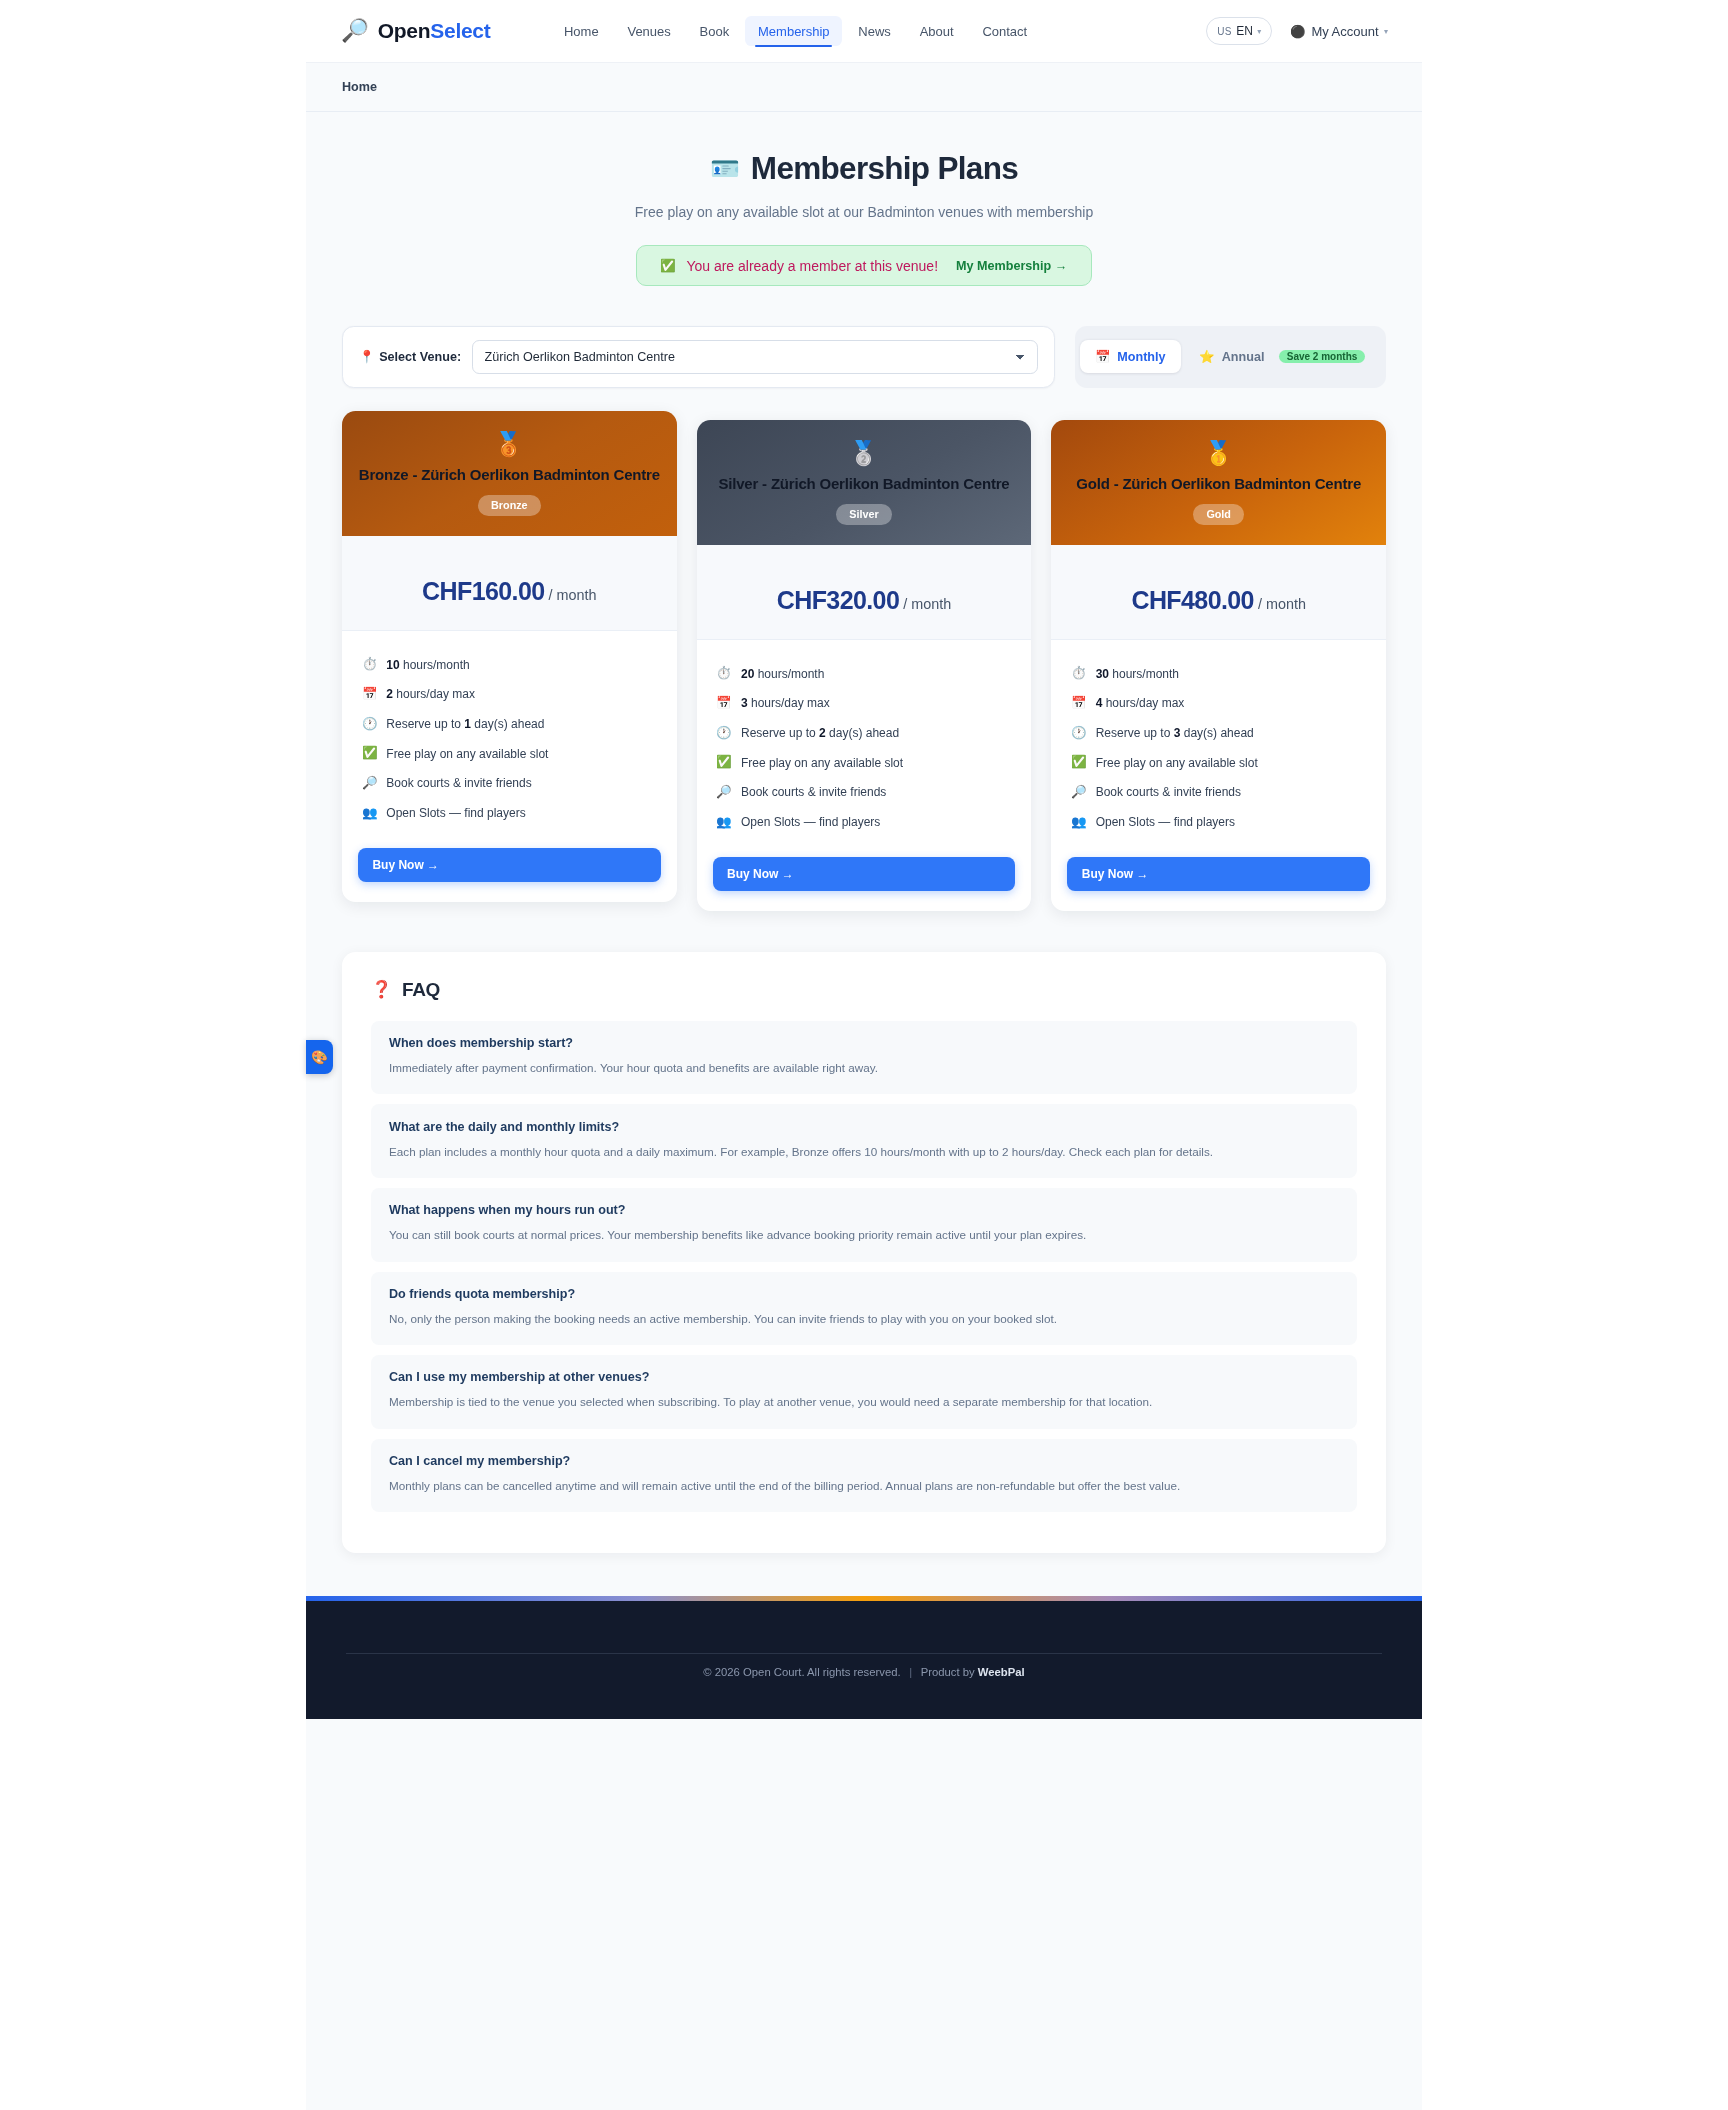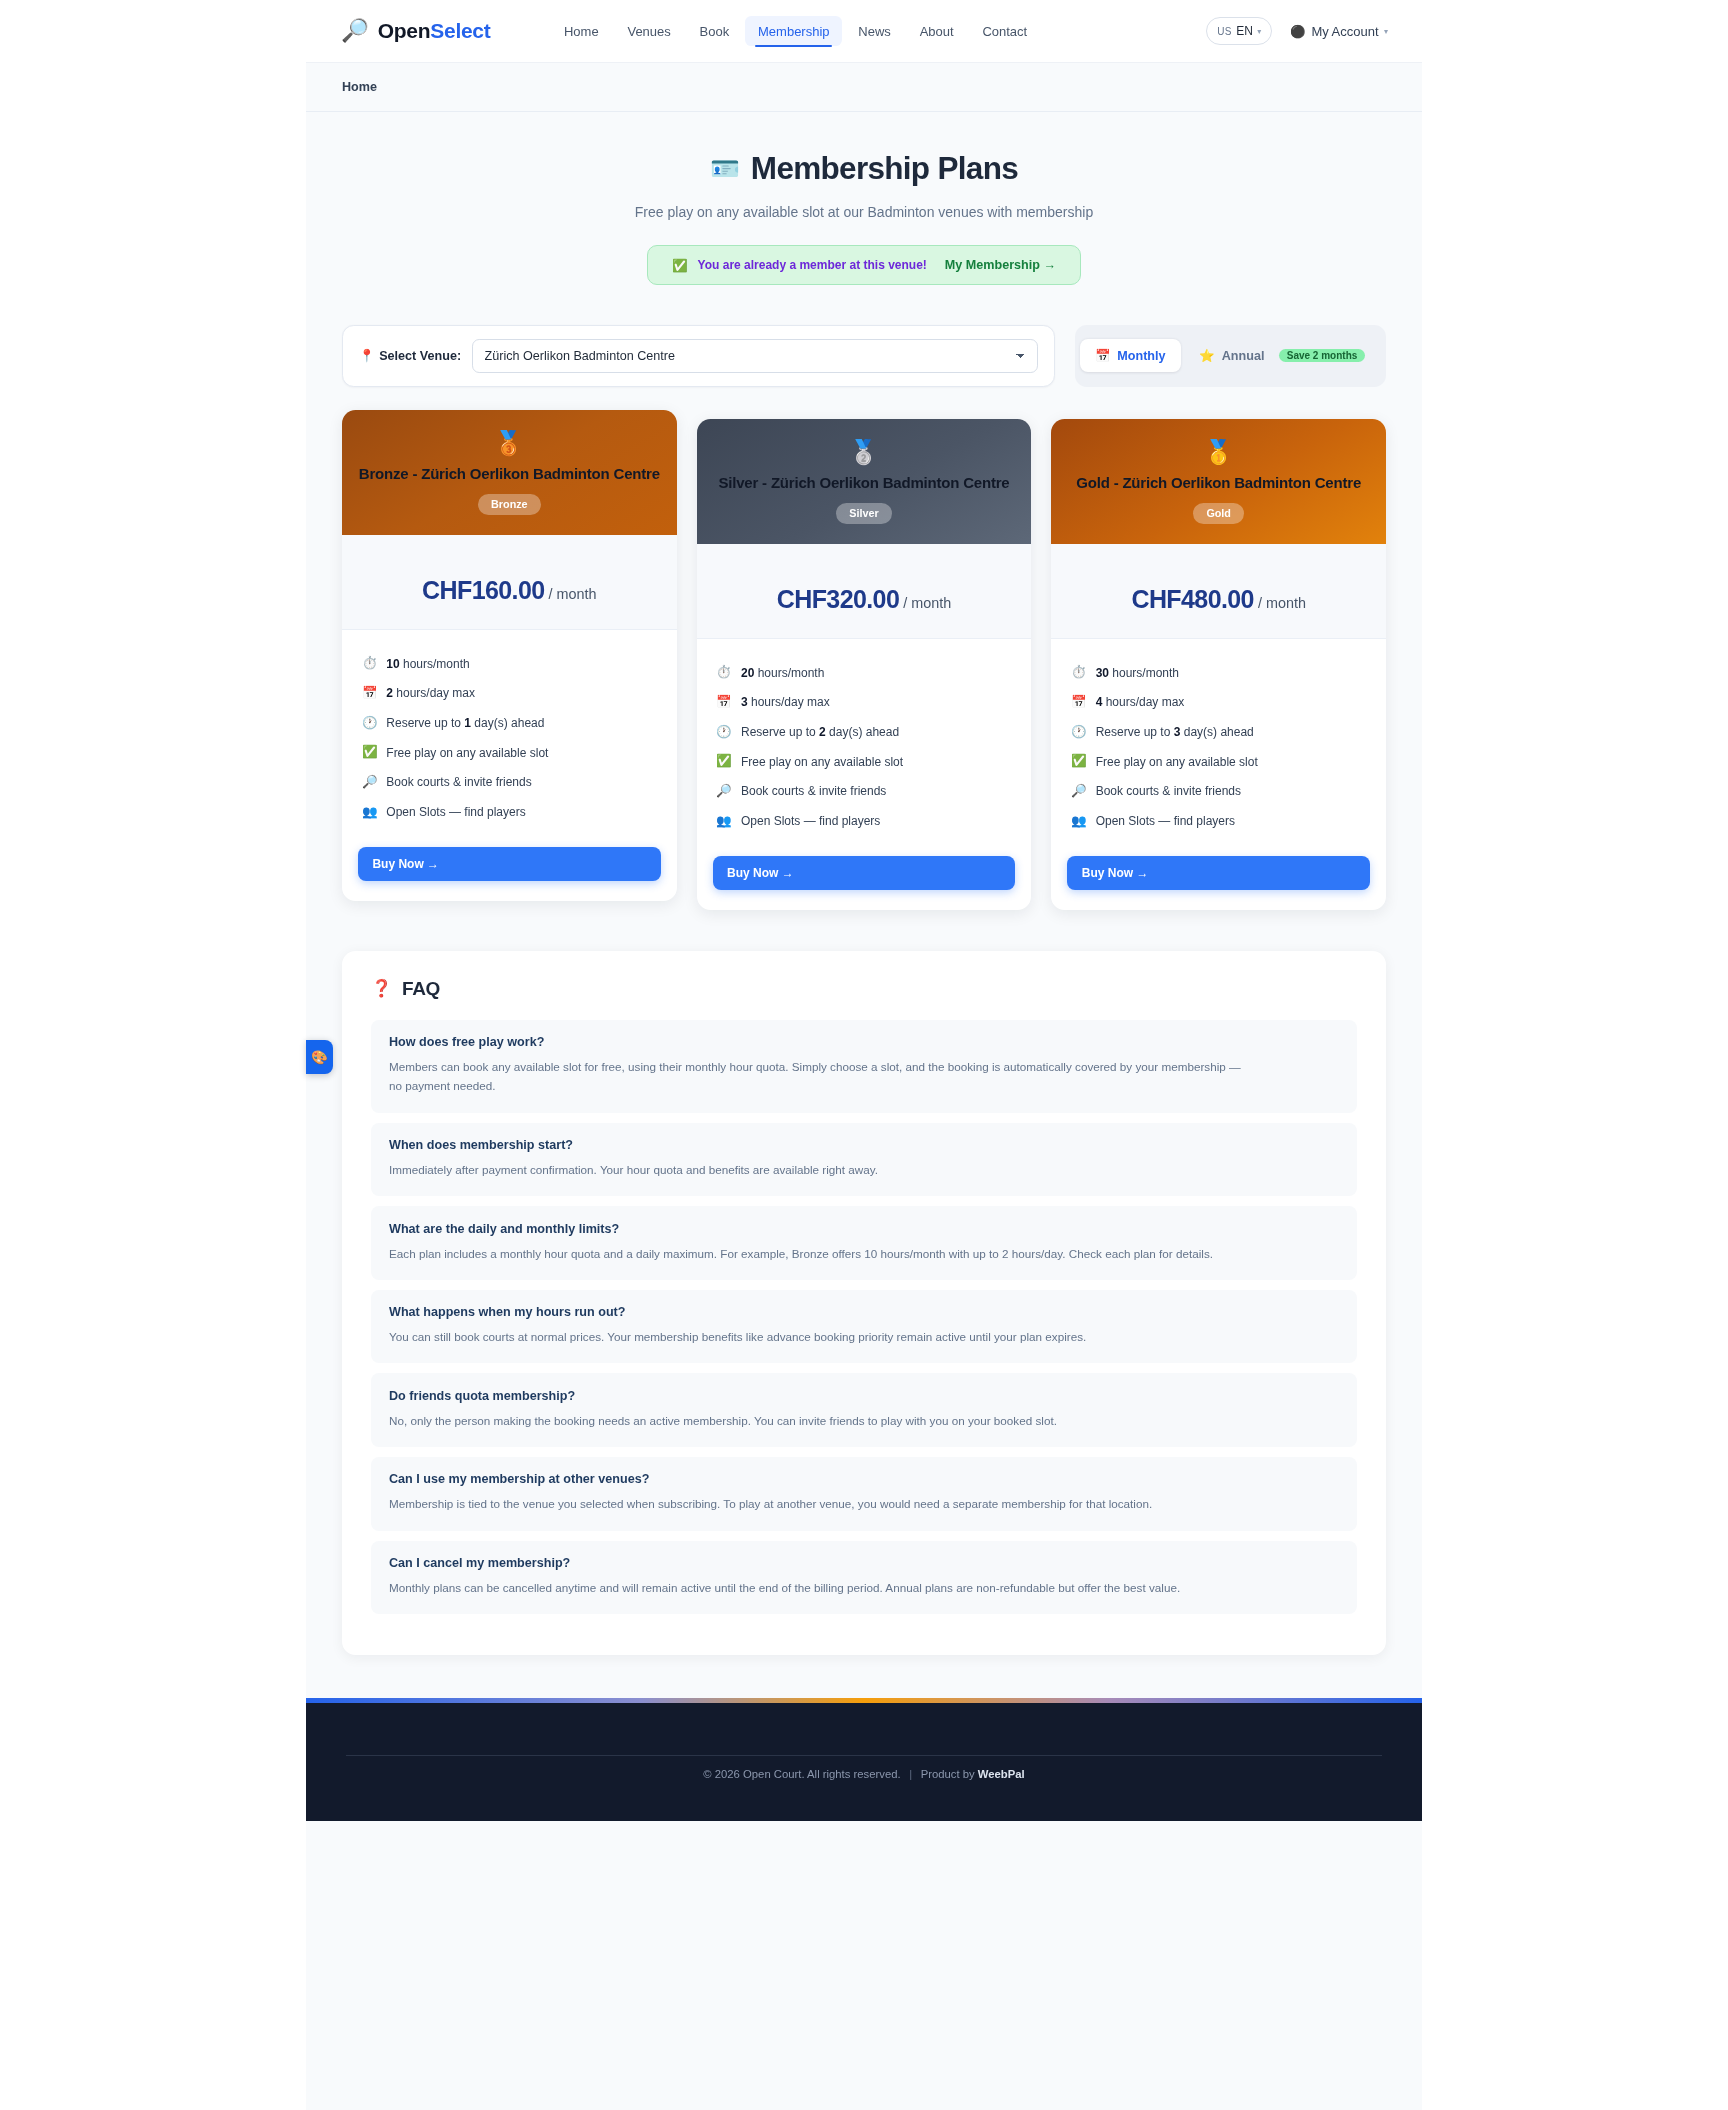--- a/index.html
+++ b/index.html
@@ -147,23 +147,23 @@
     margin: 25px auto 0;
     display: inline-flex;
     align-items: center;
     gap: 10px;
     background: #d9f7e1;
     border: 0.9px solid #a7e8bd;
     border-radius: 10px;
     padding: 11.7px 24px;
   }
   .member-banner .mb-txt {
-    font-size: 12px;
-    font-weight: 700;
-    color: #6d28d9;
+    font-size: 14px;
+    font-weight: 400;
+    color: #be185d;
   }
   .member-banner .mb-link {
     font-size: 12.6px;
     font-weight: 700;
     color: #15803d;
     text-decoration: none;
     margin-left: 8px;
   }
   .mb-ico { font-size: 12.6px; }
 
@@ -635,24 +635,20 @@
       </div>
 
     </div>
 
     <div class="faq-card">
       <div class="faq-title">
         <span class="q-ico">❓</span>
         <span>FAQ</span>
       </div>
       <div class="faq-item">
-        <div class="faq-q">How does free play work?</div>
-        <div class="faq-a">Members can book any available slot for free, using their monthly hour quota. Simply choose a slot, and the booking is automatically covered by your membership — no payment needed.</div>
-      </div>
-      <div class="faq-item">
         <div class="faq-q">When does membership start?</div>
         <div class="faq-a">Immediately after payment confirmation. Your hour quota and benefits are available right away.</div>
       </div>
       <div class="faq-item">
         <div class="faq-q">What are the daily and monthly limits?</div>
         <div class="faq-a">Each plan includes a monthly hour quota and a daily maximum. For example, Bronze offers 10 hours/month with up to 2 hours/day. Check each plan for details.</div>
       </div>
       <div class="faq-item">
         <div class="faq-q">What happens when my hours run out?</div>
         <div class="faq-a">You can still book courts at normal prices. Your membership benefits like advance booking priority remain active until your plan expires.</div>

